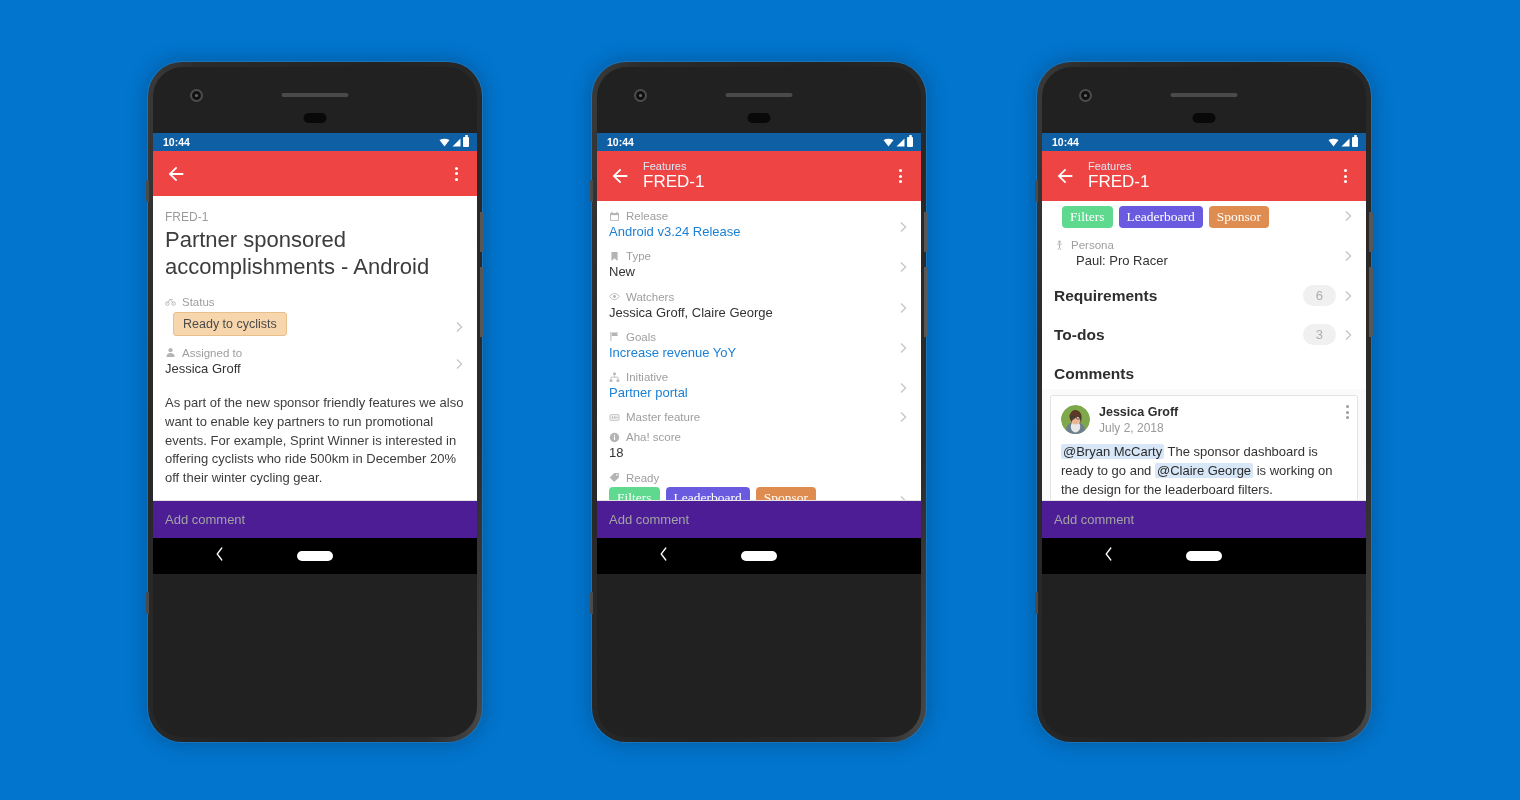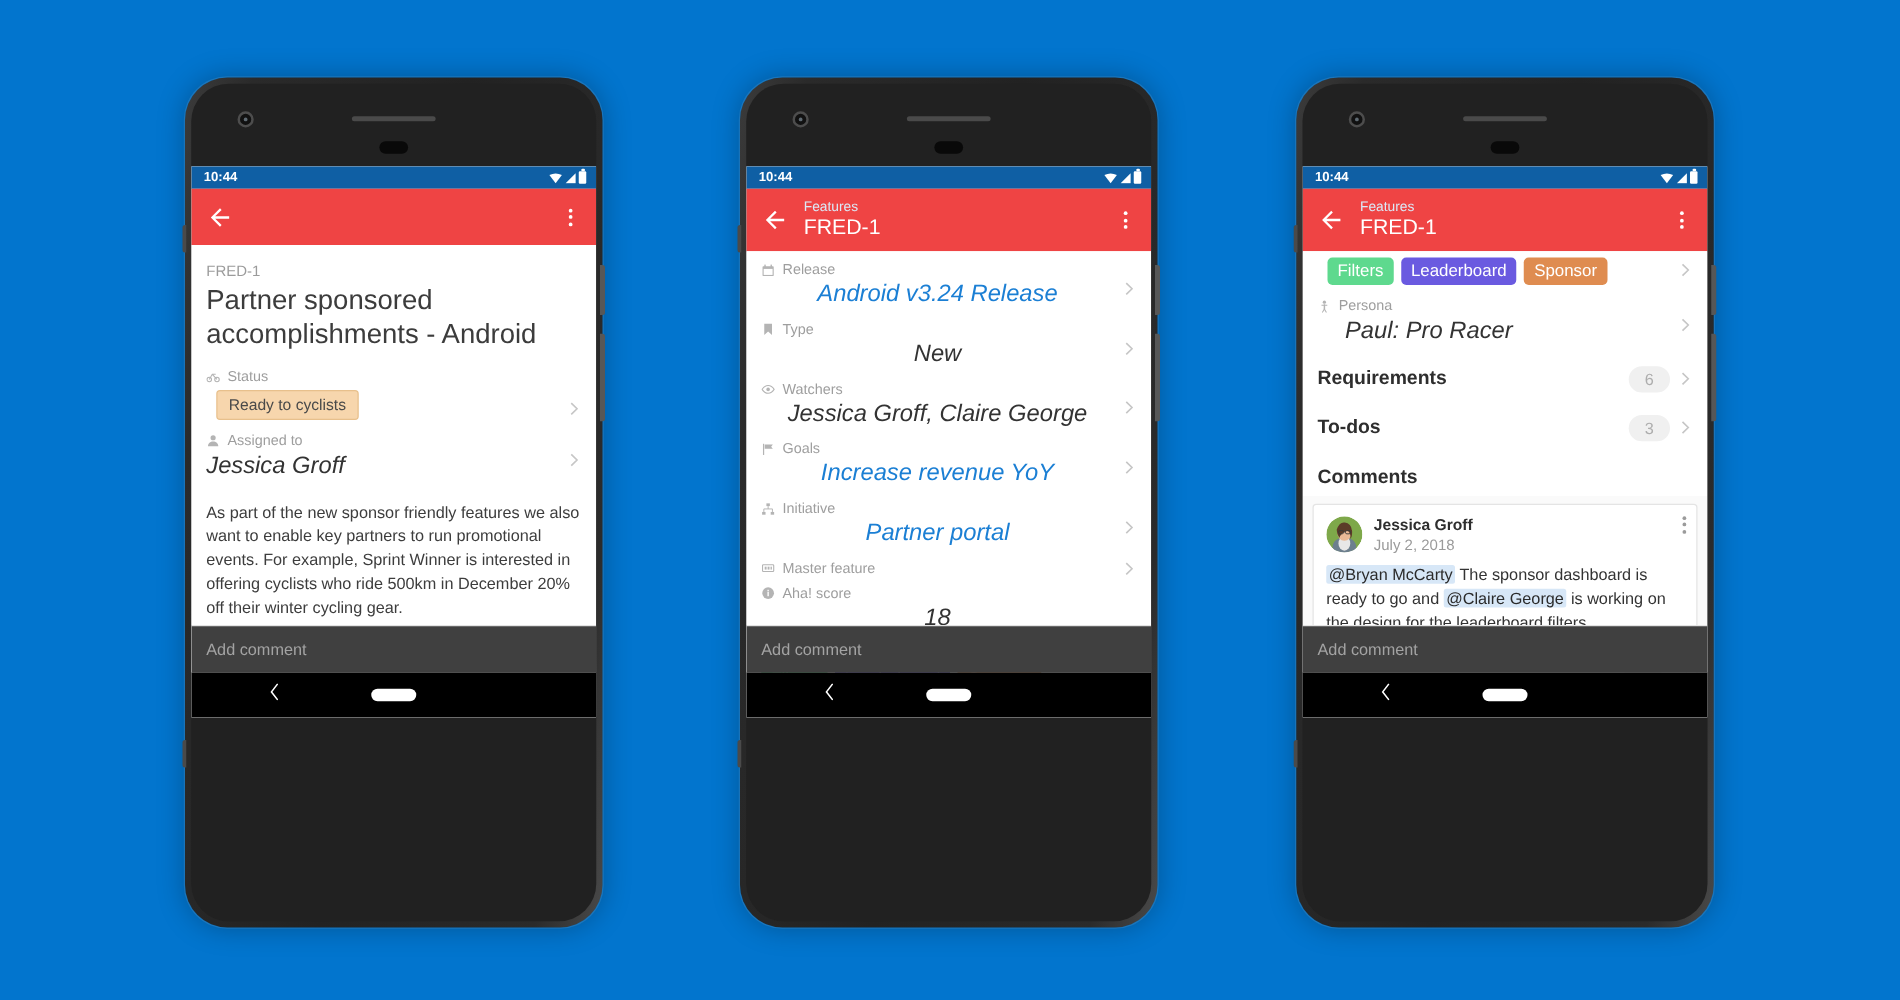--- a/index.html
+++ b/index.html
@@ -112,23 +112,22 @@
   .feat-title {
     font-size: 22px; color: #3c3c3c; line-height: 1.22;
     font-weight: normal; margin-bottom: 12px;
   }
   .row-label {
     display: flex; align-items: center; gap: 6px;
     font-size: 11.5px; color: #9e9e9e; padding-top: 3px;
   }
   .row-ic { width: 11px; height: 11px; flex: none; display:block; fill:#b4b4b4; }
   .row-val {
-    font-size: 19px; color: #333; padding: 2px 0 7px 0;
+    font-size: 13px; color: #333; padding: 2px 0 7px 0;
     line-height: 1.25;
-    font-style: italic;
   }
   .row-val.link { color: #1b7fd4; }
   .chev {
     position: absolute; right: 2px; top: 50%;
     transform: translateY(-50%);
     width: 7px; height: 11px;
   }
   .chev svg { display:block; }
   .field { position: relative; padding-right: 18px; }
 
@@ -149,21 +148,21 @@
     border-radius: 11px; padding: 3px 13px; min-width: 30px;
     text-align: center;
   }
 
   .row-count {
     display: flex; align-items: center; justify-content: space-between;
     padding: 3px 18px 4px 0; position: relative;
   }
 
   
-  .tags { display: flex; gap: 6px; padding: 3px 0 8px 0; flex-wrap: wrap; }
+  .tags { display: flex; gap: 6px; padding: 3px 0 8px 0; flex-wrap: wrap; font-family: Liberation Serif, serif; }
   .tag {
     font-size: 13.5px; color: #fff; border-radius: 4px;
     padding: 3px 8px; line-height: 1.2;
   }
 
   
   .sec-row {
     display: flex; align-items: center; justify-content: space-between;
     position: relative; padding: 9px 18px 9px 0; gap: 14px;
   }
@@ -201,21 +200,21 @@
     border-top: 1px solid #ededed;
     display: flex; align-items: center; justify-content: space-between;
     padding: 6px 18px 6px 0; position: relative;
     margin: 0 -10px 0 -10px; padding-left: 10px; padding-right: 26px;
   }
   .c-attach-l { display:flex; align-items:center; gap:6px; font-size:12px; color:#a5a5a5; }
 
   
   .addbar {
     position: absolute; left: 0; right: 0; bottom: 36px;
-    height: 38px; background: #404040;
+    height: 38px; background: #4c1d95;
     border-top: 1px solid #e3e3e3;
     display: flex; align-items: center; padding-left: 12px;
     font-size: 13px; color: #a3a3a3;
   }
 
   
   .navbar {
     position: absolute; left: 0; right: 0; bottom: 0;
     height: 36px; background: #000;
     display: flex; align-items: center;
@@ -385,21 +384,21 @@
           <div class="appbar-title">FRED-1</div>
         </div>
         <div class="kebab">
             <i></i>
             <i></i>
             <i></i>
           </div>
       </div>
 
       <div class="content tall">
-        <div class="pad" style="padding-top:6px;text-align:center;">
+        <div class="pad" style="padding-top:6px;">
 
           <div class="field">
             <div class="row-label">
               <svg class="row-ic" viewBox="0 0 16 16">
                   <rect x="1.5" y="2.8" width="13" height="11.5" rx="1" fill="#b4b4b4"></rect>
                   <rect x="2.8" y="6" width="10.4" height="7" fill="#fff"></rect>
                   <rect x="3.6" y="1" width="1.6" height="3" fill="#b4b4b4"></rect>
                   <rect x="10.8" y="1" width="1.6" height="3" fill="#b4b4b4"></rect>
                 </svg>
               <span>Release</span>

